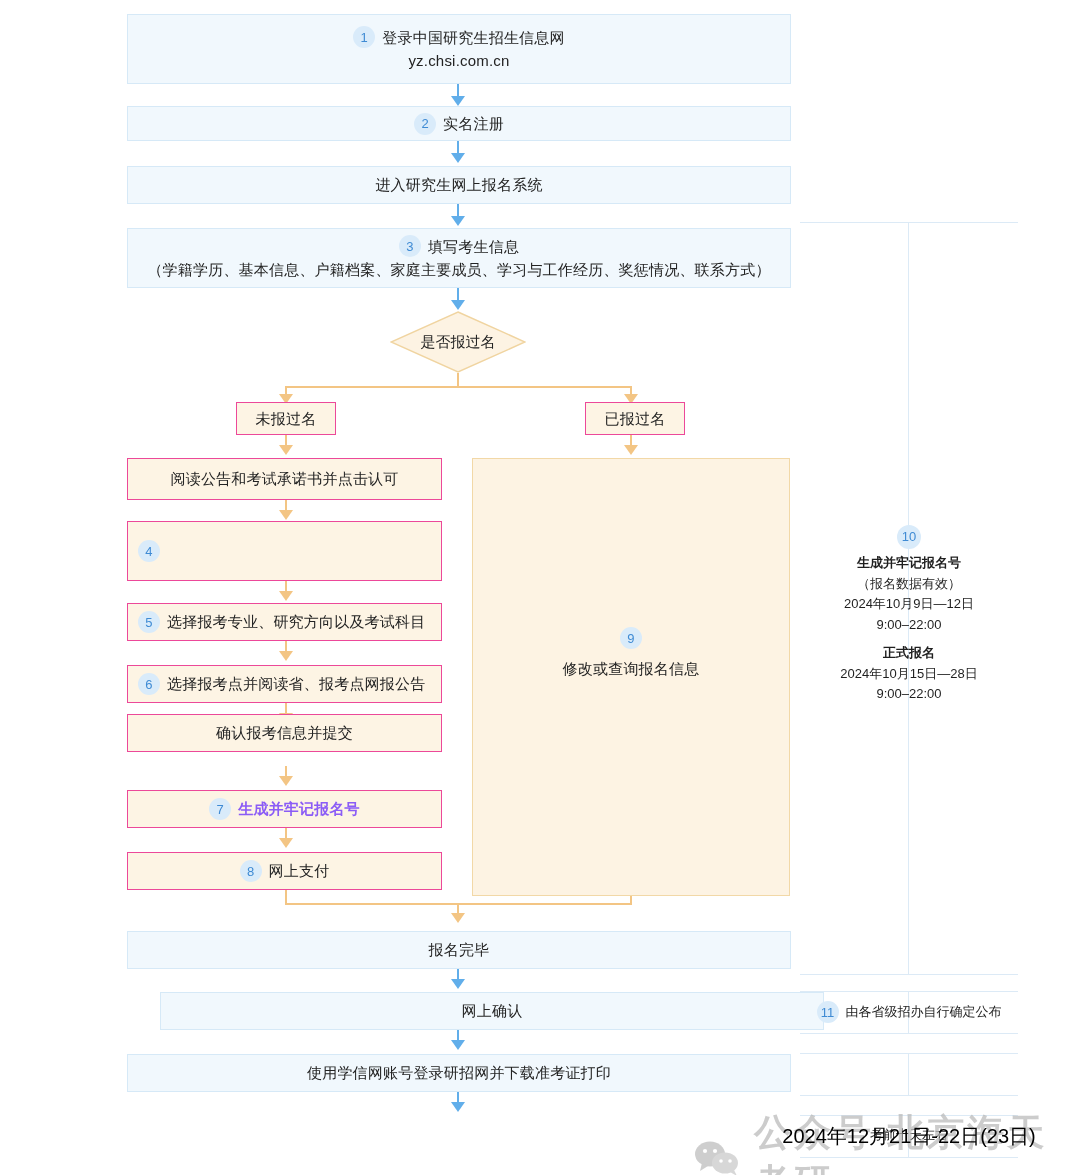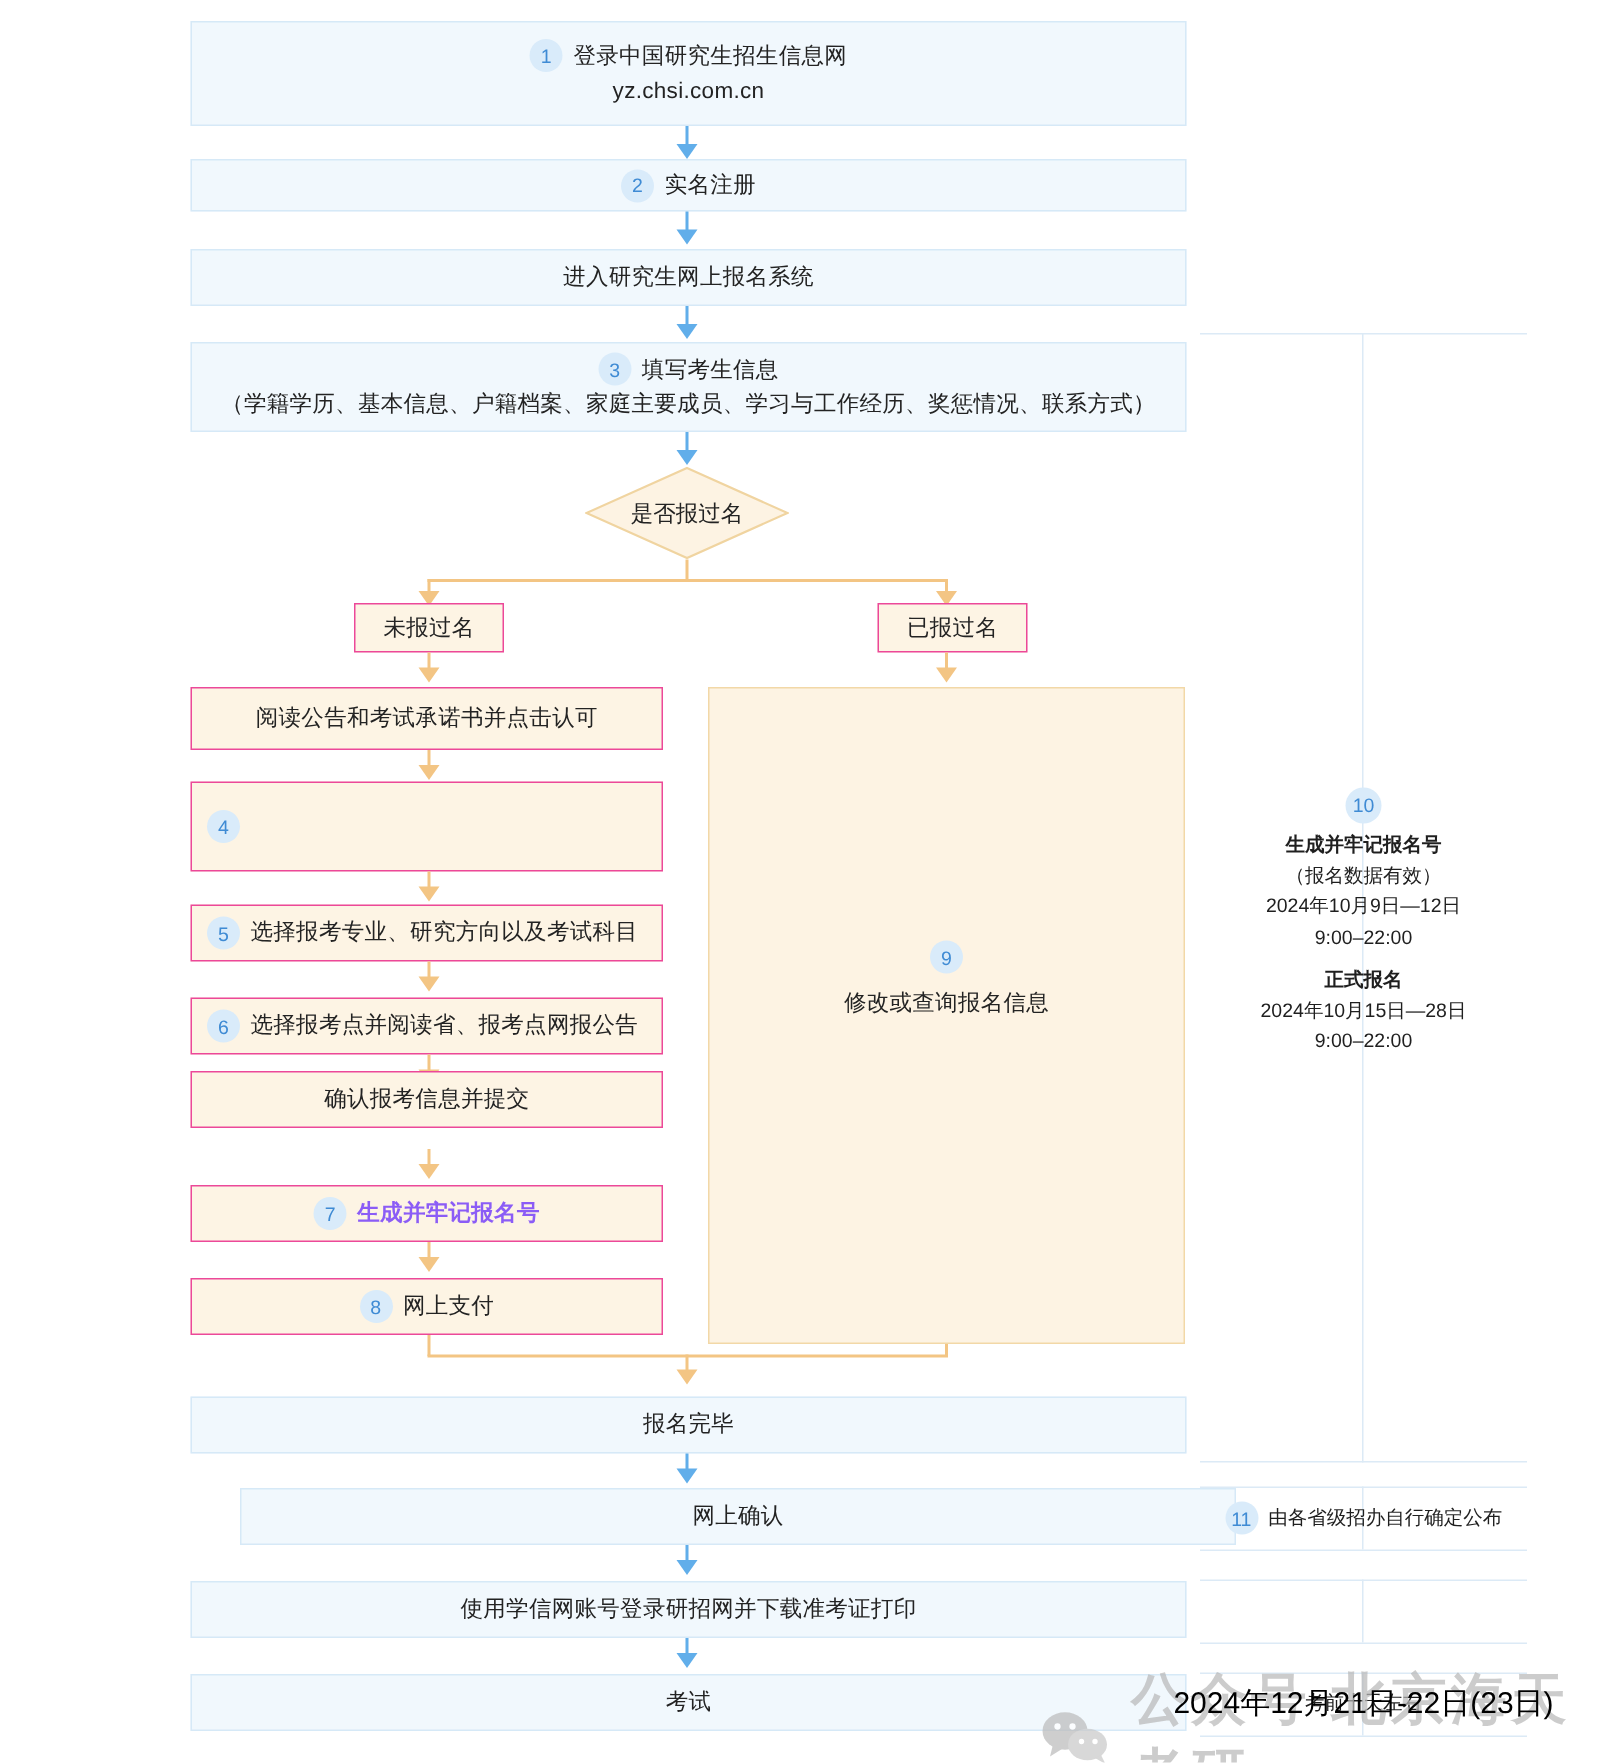--- a/index.html
+++ b/index.html
@@ -249,23 +249,20 @@
   </div>
   <div class="seg blue" style="left:457px; top:1030px; width:2px; height:12px;"></div>
   <div class="arrow blue" style="left:451px; top:1040px;"></div>
 
   <div class="node blue" style="left:127px; top:1054px; width:664px; height:38px;">
     <span>使用学信网账号登录研招网并下载准考证打印</span>
   </div>
   <div class="seg blue" style="left:457px; top:1092px; width:2px; height:12px;"></div>
   <div class="arrow blue" style="left:451px; top:1102px;"></div>
 
-  <div class="node blue" style="left:127px; top:1116px; width:664px; height:38px;">
-    <span>考试</span>
-  </div>
 
   <div class="side-cell" style="left:800px; top:515px; width:218px; height:200px;">
     <span class="badge wide" style="margin-bottom:4px;">10</span>
     <span class="t bold">生成并牢记报名号</span>
     <span class="t">（报名数据有效）</span>
     <span class="t">2024年10月9日—12日</span>
     <span class="t">9:00–22:00</span>
     <span class="t bold" style="margin-top:7px;">正式报名</span>
     <span class="t">2024年10月15日—28日</span>
     <span class="t">9:00–22:00</span>

